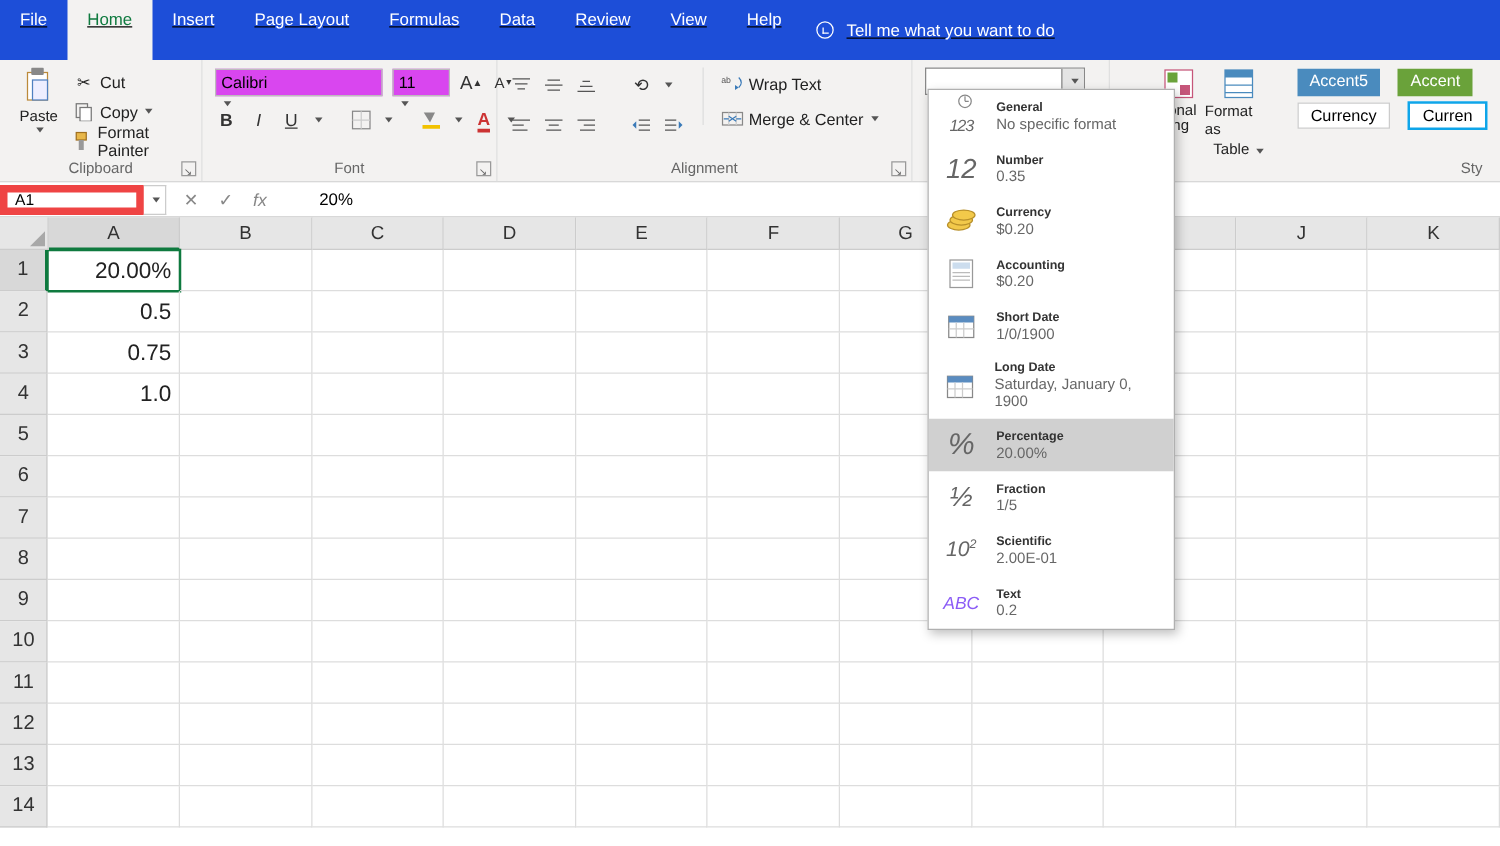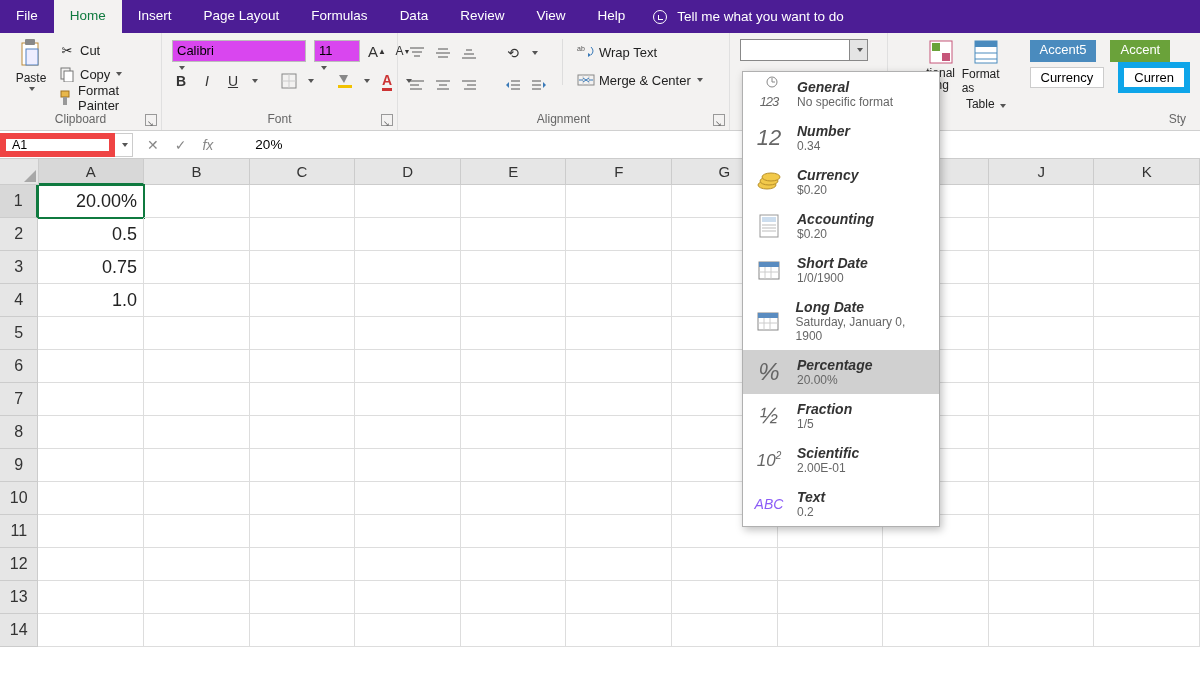--- a/index.html
+++ b/index.html
@@ -1,19 +1,19 @@
 <!DOCTYPE html>
 <html><head>
 <meta charset="utf-8">
 <style>
 * { box-sizing: border-box; margin: 0; padding: 0; font-family: "Segoe UI", Arial, sans-serif; }
 body { width: 1200px; height: 677px; overflow: hidden; background: #fff; user-select: none; }
 
 
-.menubar { display: flex; align-items: stretch; background: #4c1d95; height: 33px; }
+.menubar { display: flex; align-items: stretch; background: #1d4ed8; height: 48px; text-decoration: underline; }
 .menubar .tab { color: #fff; font-size: 13.5px; padding: 8px 16px 6px; cursor: pointer; }
 .menubar .tab.active { background: #f3f2f1; color: #0f7a3f; }
 .menubar .tellme { display: flex; align-items: center; color: #fff; font-size: 13.5px; padding: 0 12px; gap: 10px; }
 .bulb { display:inline-block; width:14px; height:14px; border:1.5px solid #fff; border-radius:50%; position:relative;}
 .bulb::after{content:"";position:absolute;left:4px;top:4px;width:4px;height:4px;border-left:1.5px solid #fff;border-bottom:1.5px solid #fff;}
 
 
 .ribbon { display:flex; background:#f3f2f1; height:98px; border-bottom:1px solid #d0d0d0; }
 .group { border-right:1px solid #e0e0e0; padding:6px 10px 2px; display:flex; flex-direction:column; justify-content:space-between; position:relative;}
 .group-body { display:flex; align-items:flex-start; gap:6px; flex:1; }
@@ -63,21 +63,21 @@
 .rowh.sel{background:#d8d8d8;border-right:2px solid #0f7a3f;}
 .cell{width:107px;border-right:1px solid #ddd;border-bottom:1px solid #ddd;font-size:18px;color:#222;display:flex;align-items:center;justify-content:flex-end;padding-right:6px;}
 .cell.sel{outline:2px solid #0f7a3f;outline-offset:-1px;background:#fff;}
 
 
 .nf-popup{position:absolute;left:742px;top:71px;width:198px;background:#fff;border:1px solid #b0b0b0;box-shadow:2px 3px 8px rgba(0,0,0,.25);z-index:50;}
 .nf-item{display:flex;align-items:center;gap:12px;padding:7px 10px 7px 10px;cursor:pointer;}
 .nf-item.hl{background:#d0d0d0;}
 .nf-icon{width:32px;height:28px;display:flex;align-items:center;justify-content:center;font-size:18px;color:#666;font-family:"Segoe UI",serif;font-style:italic;}
 .nf-text{display:flex;flex-direction:column;}
-.nf-title{font-size:14px;font-weight:600;color:#333;font-style:italic;}
+.nf-title{font-size:10px;font-weight:600;color:#333;}
 .nf-sub{font-size:12px;color:#666;}
 .nf-more{padding:8px 10px;font-size:13px;color:#333;text-align:center;border-top:1px solid #eee;}
 .nf-more u{text-decoration:underline;}
 
 
 svg{display:block;}
 </style>
 </head>
 <body>
 
@@ -316,21 +316,21 @@
         <span style="font-size:12px"><span>Table</span> <span class="dd-caret"></span></span>
       </div>
       <div style="width:8px"></div>
       <div class="stack">
         <div class="btn-row">
           <span class="stylebox accent5">Accent5</span>
           <span class="stylebox accent6">Accent</span>
         </div>
         <div class="btn-row">
           <span style="font-size:13px;padding:2px 10px;border:1px solid #ccc;background:#fff">Currency</span>
-          <span style="font-size:13px;padding:2px 10px;border:6px solid #0ea5e9;background:#fff;margin-left:6px">Curren</span>
+          <span style="font-size:13px;padding:2px 10px;border:2px solid #0ea5e9;background:#fff;margin-left:6px">Curren</span>
         </div>
       </div>
     </div>
     <div class="group-label" style="text-align:right;padding-right:4px">Sty</div>
   </div>
 
 </div>
 
 <div class="fbar">
   <input class="namebox" value="A1" style="">
@@ -573,21 +573,21 @@
         <div class="nf-title">General</div>
         <div class="nf-sub">No specific format</div>
       </div>
     </div>
     <div class="nf-item">
       <div class="nf-icon">
         <span style="font-size:22px;color:#666">12</span>
       </div>
       <div class="nf-text">
         <div class="nf-title">Number</div>
-        <div class="nf-sub">0.34</div>
+        <div class="nf-sub">0.35</div>
       </div>
     </div>
     <div class="nf-item">
       <div class="nf-icon">
         <svg width="26" height="22">
           <ellipse cx="11" cy="14" rx="9" ry="4" fill="#f2c94a" stroke="#b8902a"></ellipse>
           <ellipse cx="13" cy="10" rx="9" ry="4" fill="#f2c94a" stroke="#b8902a"></ellipse>
           <ellipse cx="15" cy="6" rx="9" ry="4" fill="#f2c94a" stroke="#b8902a"></ellipse>
         </svg>
       </div>

